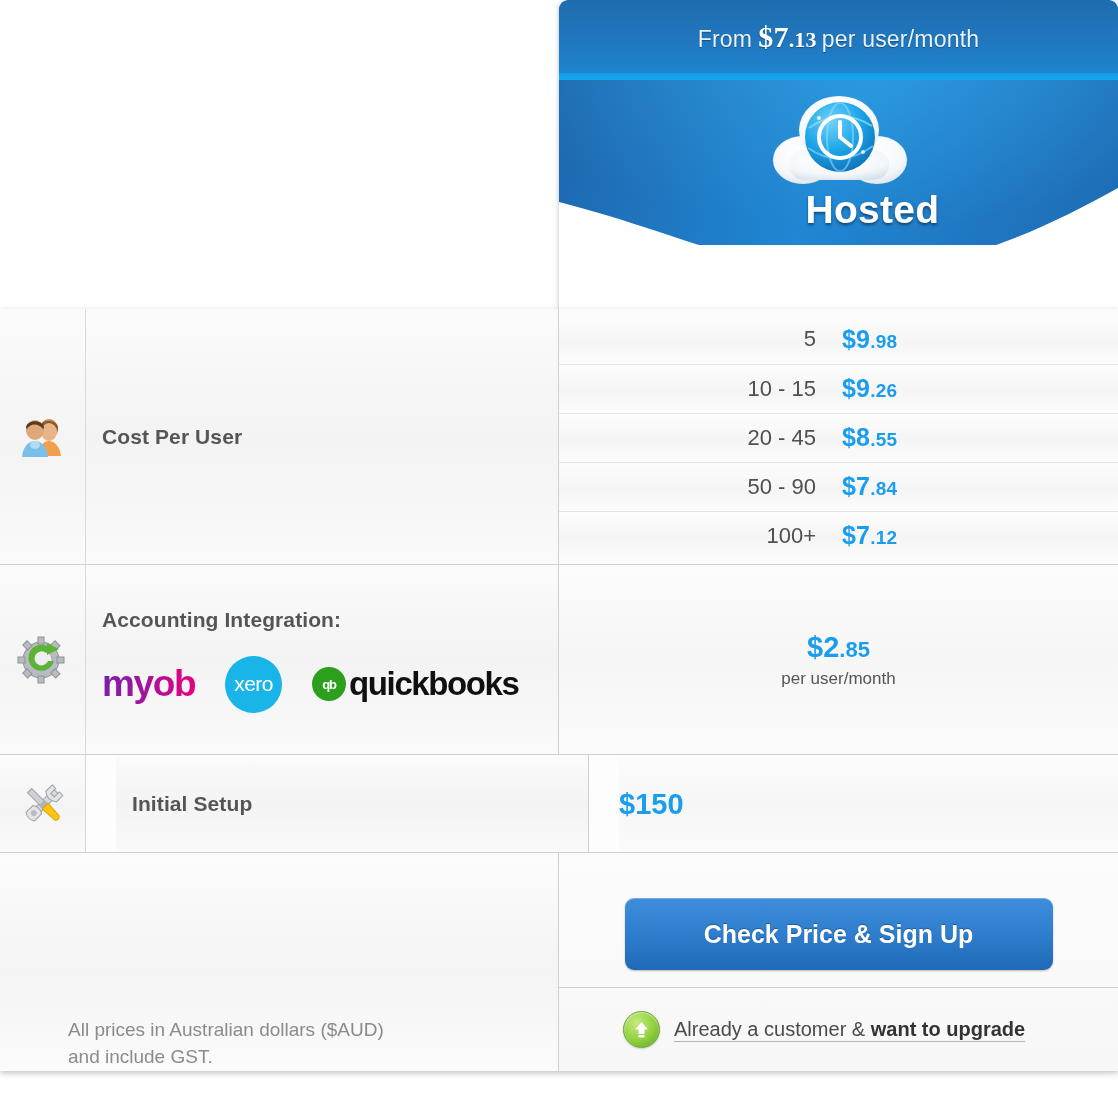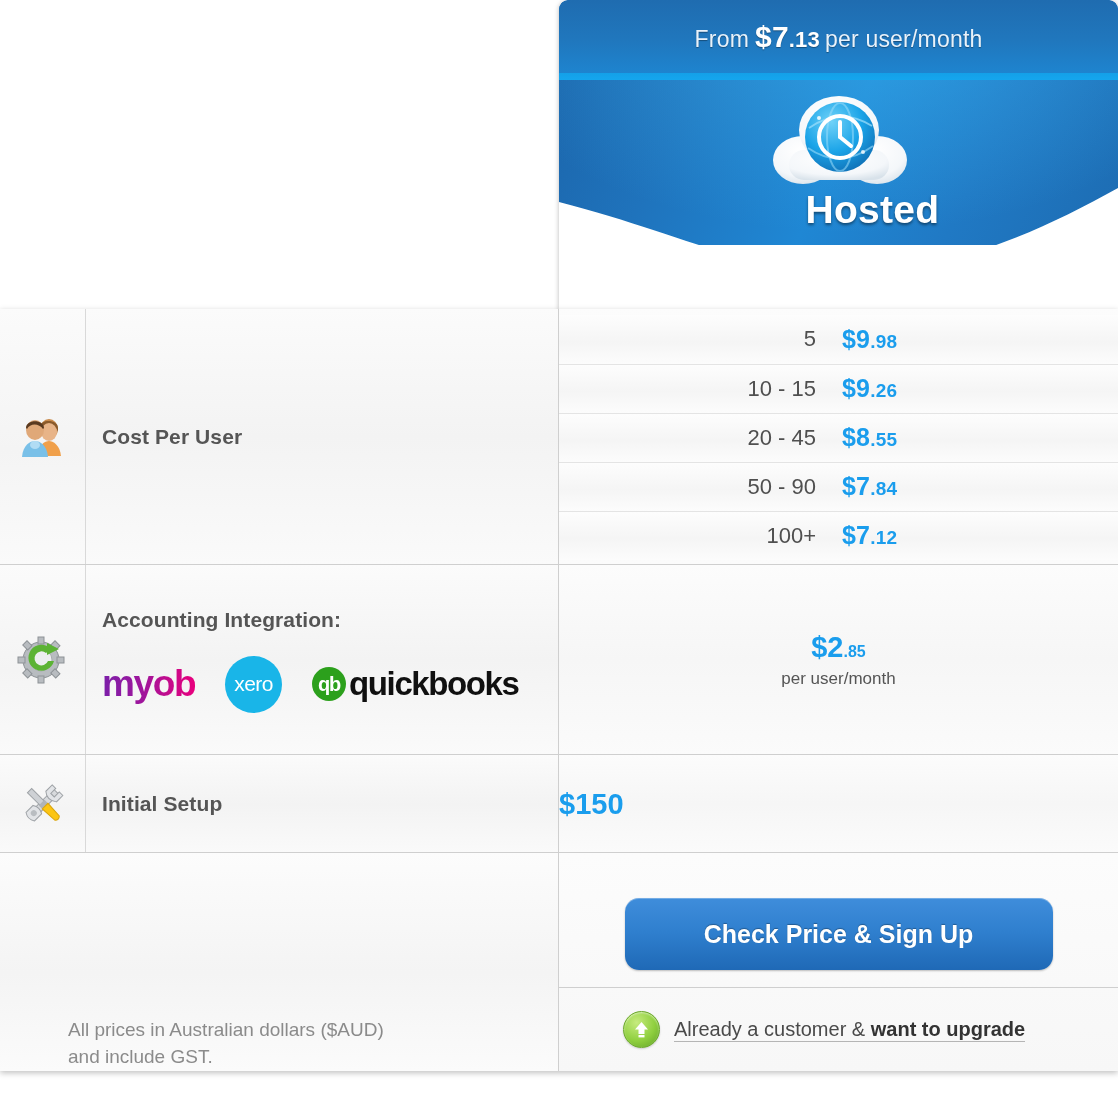--- a/index.html
+++ b/index.html
@@ -42,20 +42,21 @@
   .banner-text {
     color: #e8f2fb;
     font-size: 23px;
     letter-spacing: 0.2px;
     text-shadow: 0 1px 1px rgba(0,0,0,0.35);
     white-space: nowrap;
   }
   .banner-text .amt {
     color: #ffffff; font-weight: bold; font-size: 30px;
     margin: 0 2px 0 6px;
+    font-family: Liberation Serif, serif;
   }
   .banner-text .amt .cents { font-size: 22px; }
   .banner-text .tail { margin-left: 3px; }
 
   .hosted-strip {
     position: absolute; left: 0; top: 73px;
     width: 559px; height: 7px;
     background: linear-gradient(180deg, #14a0e8 0%, #15a6ee 100%);
   }
 
@@ -145,32 +146,32 @@
     width: 57px; height: 57px; border-radius: 50%;
     background: #19b5e8;
     display: flex; align-items: center; justify-content: center;
     color: #ffffff; font-size: 21px; letter-spacing: -0.5px;
   }
   .logo-qb { display: flex; align-items: center; gap: 3px; }
   .qb-mark {
     width: 34px; height: 34px; border-radius: 50%;
     background: #2ca01c;
     display: flex; align-items: center; justify-content: center;
-    color: #ffffff; font-size: 20px; font-weight: bold; letter-spacing: -1px;
+    color: #ffffff; font-size: 13px; font-weight: bold; letter-spacing: -1px;
   }
   .qb-word { font-size: 33px; font-weight: bold; color: #101010; letter-spacing: -1.4px; }
   .acct-price-wrap { text-align: center; }
   .acct-price {
     font-size: 29px; font-weight: bold; color: #1a9ded;
   }
-  .acct-price .cents { font-size: 16px; }
+  .acct-price .cents { font-size: 22px; }
   .acct-sub { font-size: 17px; color: #555555; margin-top: 5px; }
 
   
-  #row-setup { top: 446px; height: 98px; }
+  #row-setup { top: 446px; height: 98px; gap: 30px; }
   .setup-price {
     text-align: left; font-size: 29px; font-weight: bold; color: #1a9ded;
   }
 
   
   #row-footer { top: 544px; height: 218px; }
   #row-footer::after { display: none; }
   .cell-foot-left {
     width: 559px; flex: 0 0 559px;
     border-right: 1px solid #cfcfcf;
@@ -182,21 +183,21 @@
   .cell-foot-right {
     width: 559px; flex: 0 0 559px;
     background: linear-gradient(180deg, #fcfcfc 0%, #f7f7f7 100%);
     display: flex; flex-direction: column;
   }
   .cta-zone {
     height: 135px; display: flex; align-items: center; justify-content: center;
     border-bottom: 1px solid #cfcfcf;
   }
   .cta-button {
-    width: 428px; height: 72px; border-radius: 14px;
+    width: 428px; height: 72px; border-radius: 9px;
     border: none; cursor: pointer;
     background: linear-gradient(180deg, #3f8ddb 0%, #2f7fce 48%, #1f69b6 100%);
     box-shadow: inset 0 1px 0 rgba(255,255,255,0.28), 0 1px 2px rgba(0,0,0,0.25);
     color: #ffffff; font-family: "Liberation Sans", sans-serif;
     font-size: 25px; font-weight: bold;
     text-shadow: 0 -1px 1px rgba(0,0,0,0.3);
     margin-top: 28px;
   }
   .upgrade-zone {
     flex: 1; display: flex; align-items: center; padding-left: 64px; gap: 14px;

